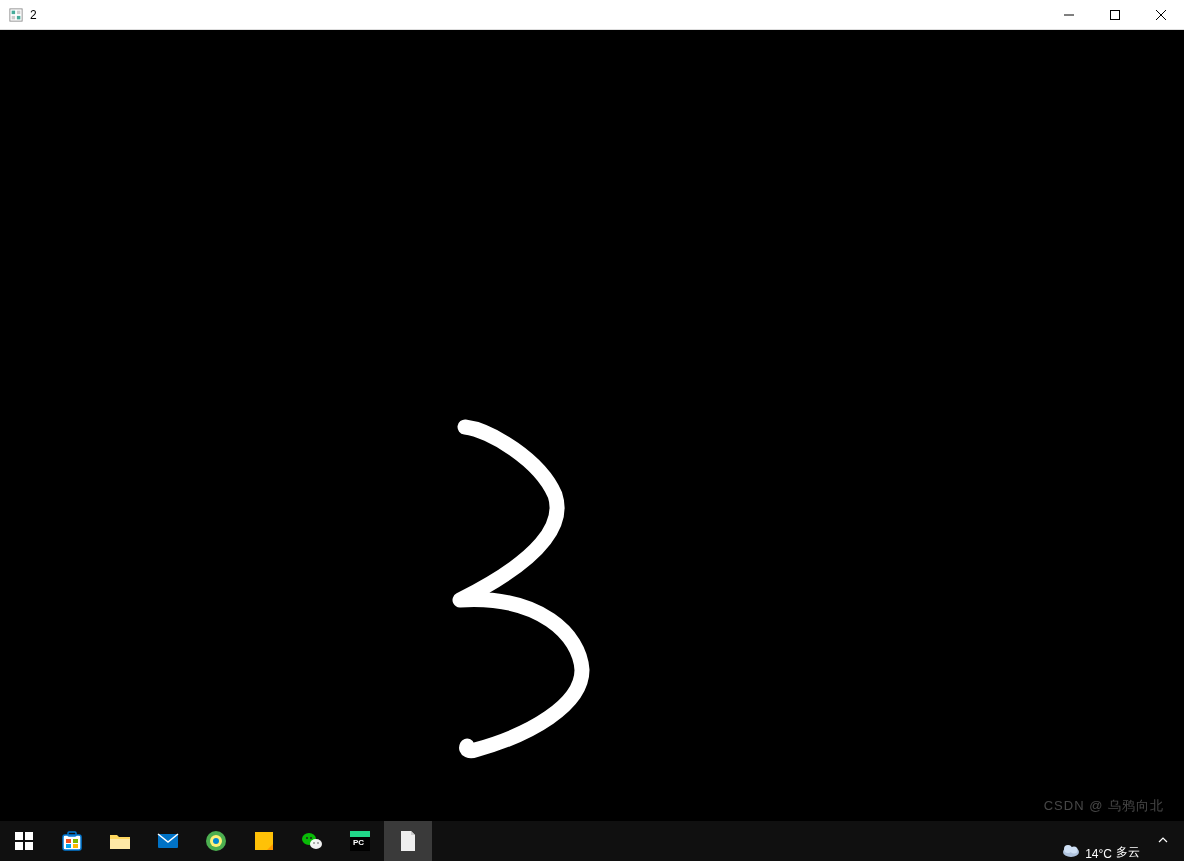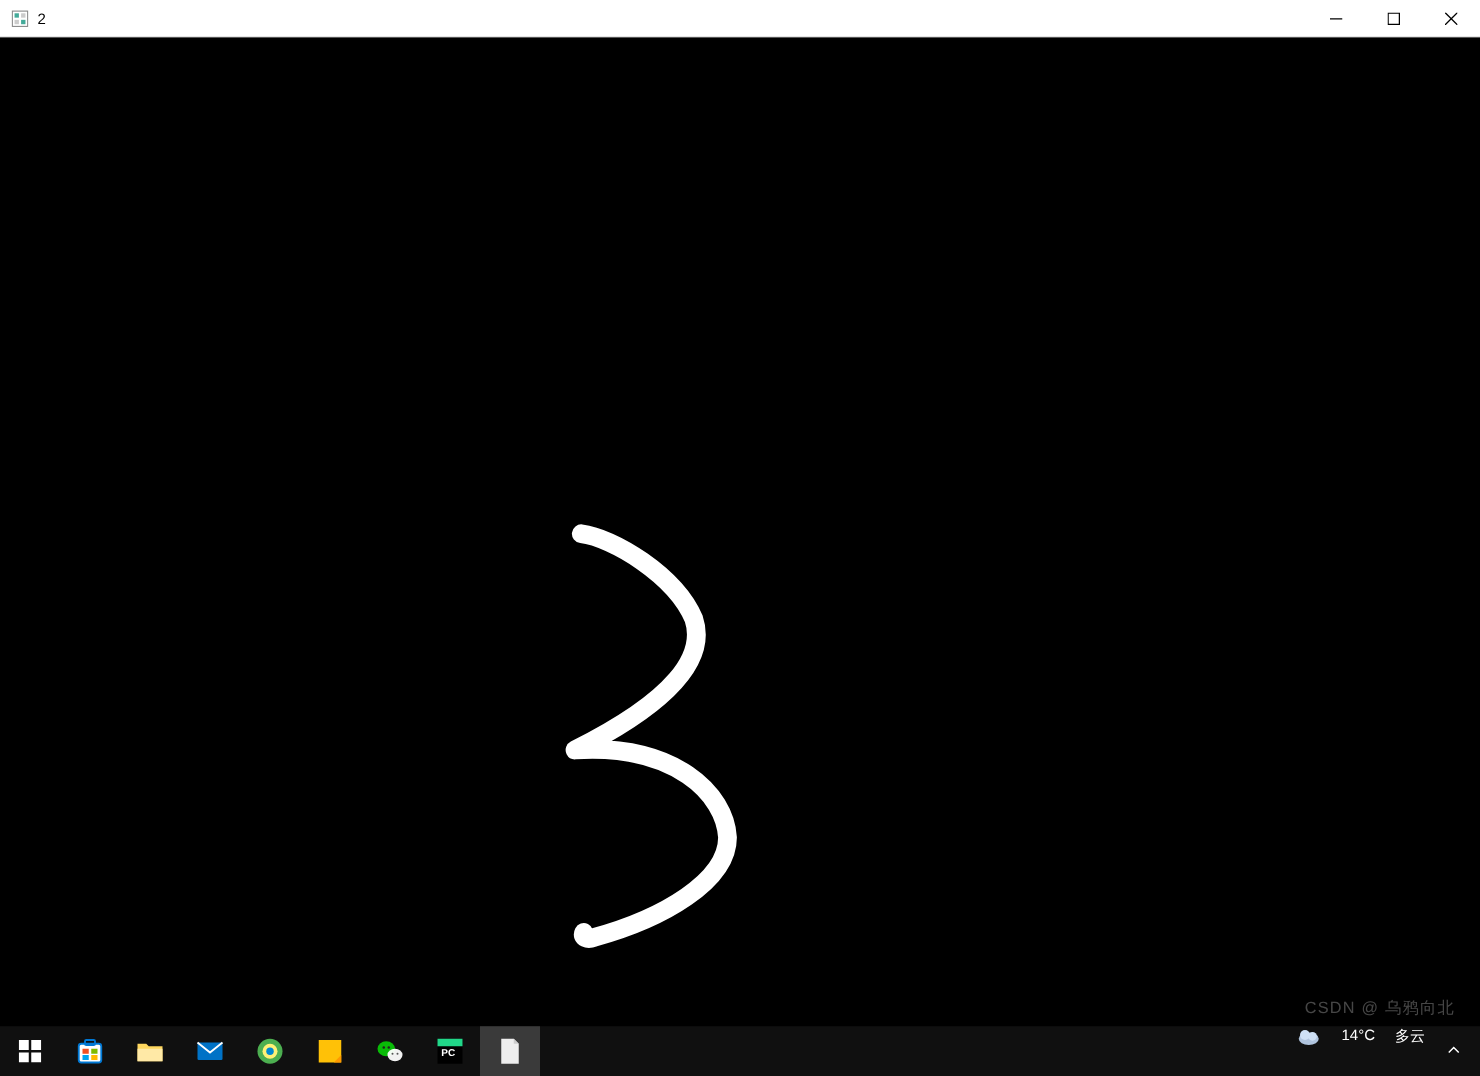--- a/index.html
+++ b/index.html
@@ -113,22 +113,22 @@
     }
     .taskbar-right {
       display: flex;
       align-items: center;
       height: 100%;
       gap: 8px;
       padding-right: 12px;
     }
     .weather {
       display: flex;
-      align-items: flex-start;
-      gap: 16px;
+      align-items: flex-end;
+      gap: 4px;
       color: #fff;
       font-size: 12px;
       cursor: pointer;
       padding: 0 6px;
       height: 100%;
     }
     .watermark {
       position: absolute;
       right: 20px;
       bottom: 46px;

